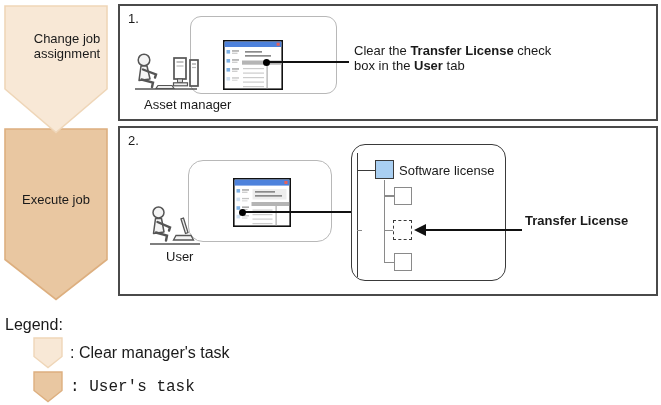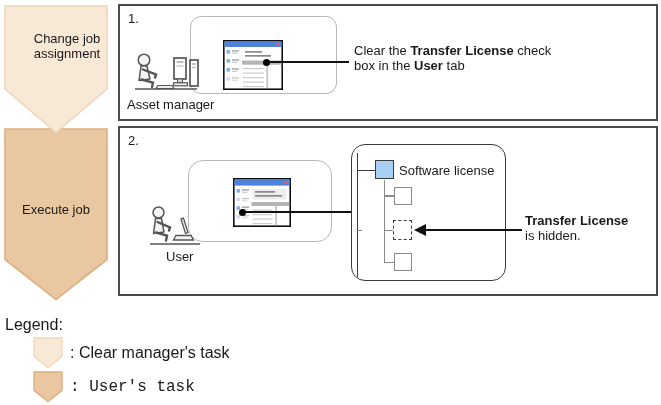--- a/index.html
+++ b/index.html
@@ -80,21 +80,21 @@
     <path d="M25 32.5 L39 32.5 L41 35.5 L23 35.5 Z" fill="#eeeeee" stroke="#555" stroke-width="1.2"></path>
     <rect x="41" y="5" width="12" height="21" fill="#ffffff" stroke="#555" stroke-width="1.7"></rect>
     <line x1="43.5" y1="9" x2="50.5" y2="9" stroke="#999" stroke-width="1.2"></line>
     <line x1="43.5" y1="13" x2="50.5" y2="13" stroke="#bbb" stroke-width="1.2"></line>
     <rect x="44.5" y="26" width="5" height="3.4" fill="#dddddd" stroke="#555" stroke-width="1"></rect>
     <rect x="40.5" y="29.8" width="14" height="3" fill="#eeeeee" stroke="#555" stroke-width="1.2"></rect>
     <rect x="57" y="7" width="8" height="26" fill="#ffffff" stroke="#555" stroke-width="1.7"></rect>
     <line x1="59" y1="11" x2="63" y2="11" stroke="#999" stroke-width="1.2"></line>
     <line x1="59" y1="14.5" x2="63" y2="14.5" stroke="#bbb" stroke-width="1.2"></line>
   </svg>
-  <div class="txt abs" style="left:127px;top:97px;">Asset manager</div>
+  <div class="txt abs" style="left:144px;top:97px;">Asset manager</div>
 
   <div class="stepbox" style="left:118px;top:126px;width:536px;height:166px;">
     <span class="stepnum" style="left:8px;top:5px;">2.</span>
   </div>
 
   <div class="callout" style="left:188px;top:160px;width:142px;height:80px;border-radius:15px;"></div>
 
   <svg class="abs" style="left:233px;top:178px;" width="58" height="49" viewBox="0 0 58 49">
     <rect x="0.8" y="0.8" width="56.4" height="47.4" fill="#ffffff" stroke="#111111" stroke-width="1.6"></rect>
     <rect x="1.6" y="1.6" width="54.8" height="6" fill="#4E82DC"></rect>
@@ -150,27 +150,26 @@
   <div class="tree-line-gray" style="left:384px;top:229.5px;width:9px;height:1.7px;"></div>
   <div class="tree-line-gray" style="left:357px;top:229.5px;width:5px;height:1.6px;"></div>
   <div class="tree-sq-dashed" style="left:393px;top:219.5px;"></div>
   <div class="tree-line-gray" style="left:384px;top:261.5px;width:10px;height:1.7px;"></div>
   <div class="tree-sq" style="left:394px;top:253px;"></div>
 
   <div class="hline" style="left:424px;top:229.4px;width:98px;height:1.5px;"></div>
   <div class="arrowhead" style="left:414px;top:224px;"></div>
   <div class="note" style="left:525px;top:214px;">
     <span style="display:block;"><b>Transfer License</b></span>
-    <span style="display:block;">is hidden.</span>
   </div>
 
   <svg class="abs" style="left:4px;top:128px;" width="104" height="173" viewBox="0 0 104 173">
     <polygon points="1,1 103,1 103,131.5 52,171.5 1,131.5" fill="#E9C7A1" stroke="#DDAF7F" stroke-width="1.6"></polygon>
   </svg>
-  <div class="chev-label" style="left:4px;top:202px;width:104px;">Execute job</div>
+  <div class="chev-label" style="left:4px;top:192px;width:104px;">Execute job</div>
 
   <svg class="abs" style="left:4px;top:5px;" width="104" height="129" viewBox="0 0 104 129">
     <polygon points="1,1 103,1 103,84 52,127.5 1,84" fill="#F8E8D6" stroke="#EFD6B8" stroke-width="1.6"></polygon>
   </svg>
   <div class="chev-label" style="left:4px;top:31px;width:126px;">
     <span style="display:inline-block;width:76px;white-space:normal;">Change job assignment</span>
   </div>
 
   <div class="legend-label" style="left:5px;top:316px;">Legend:</div>
 

